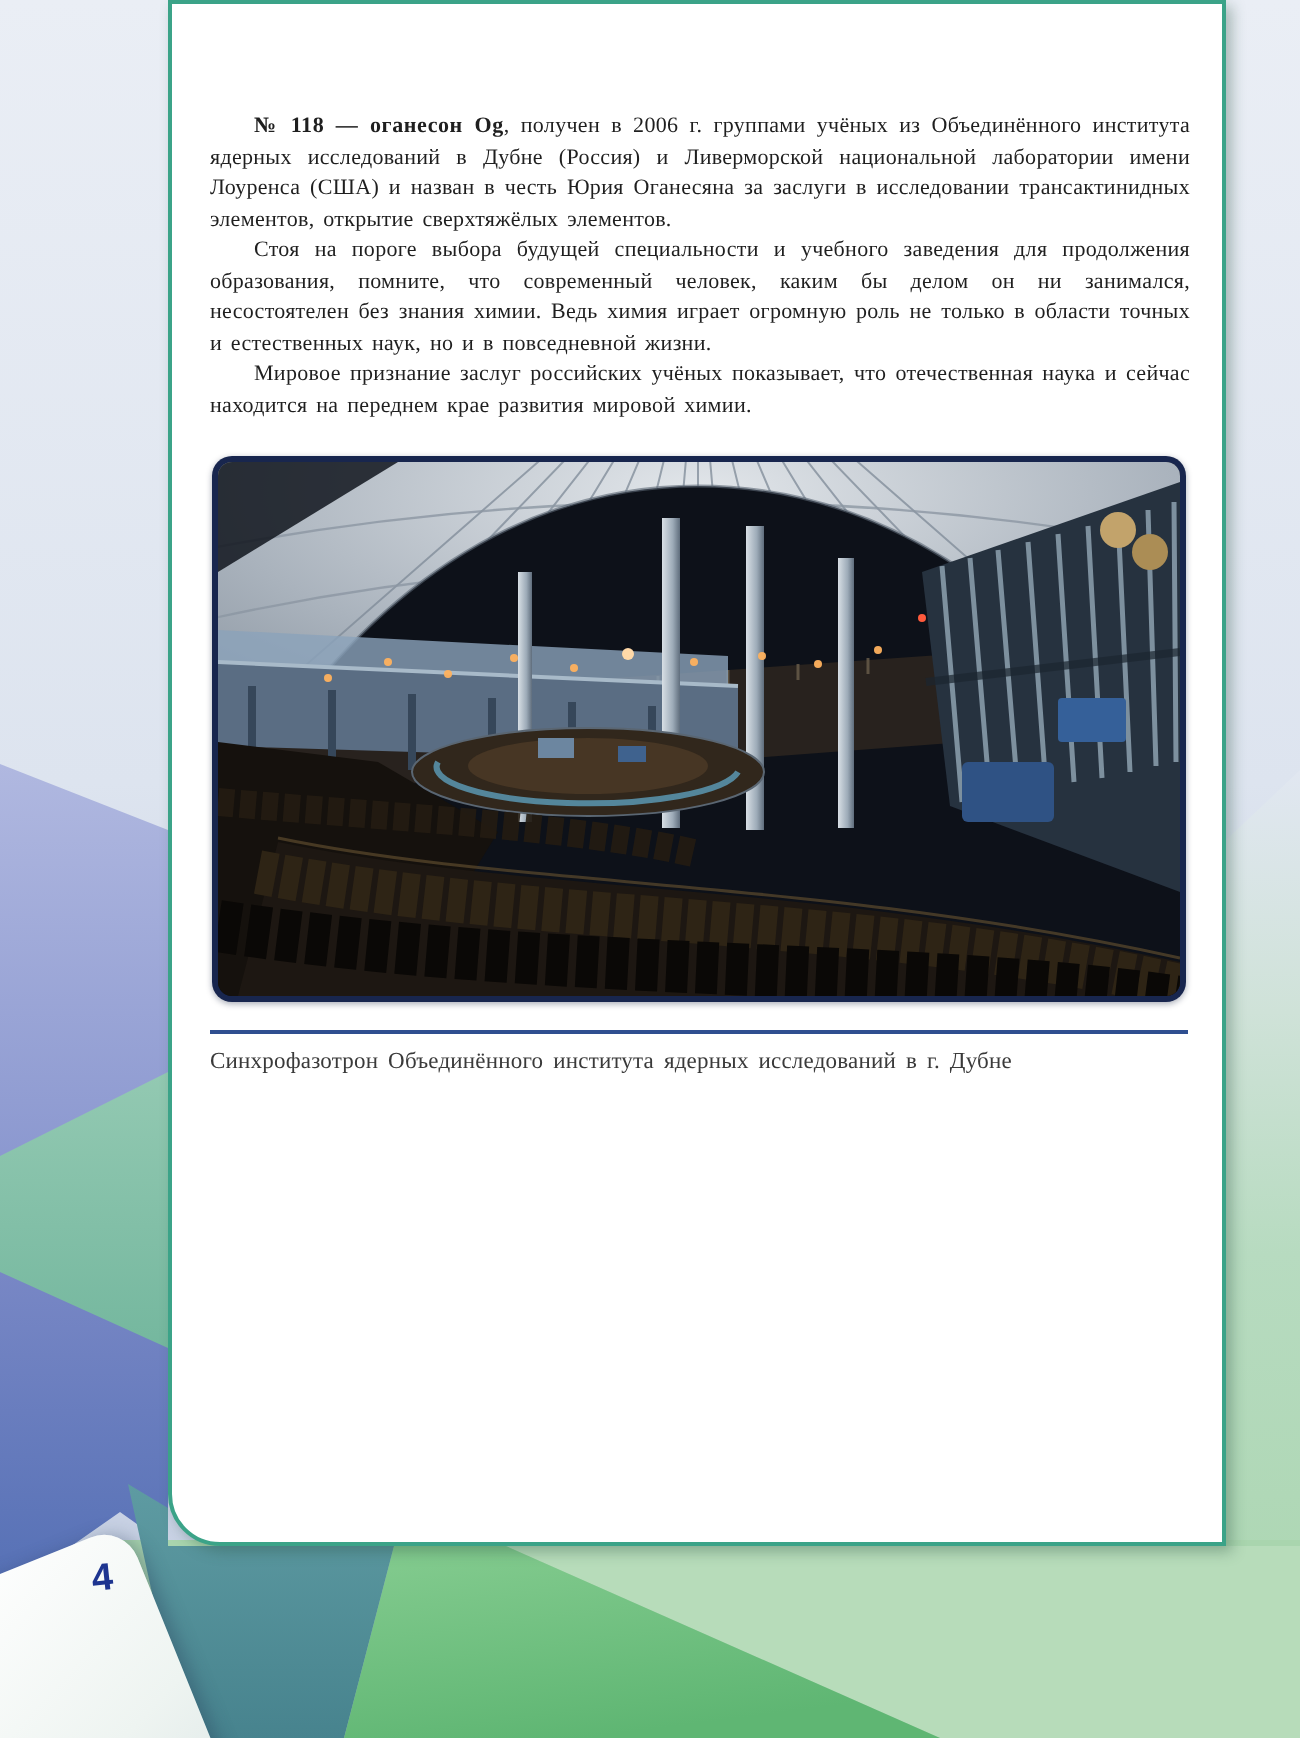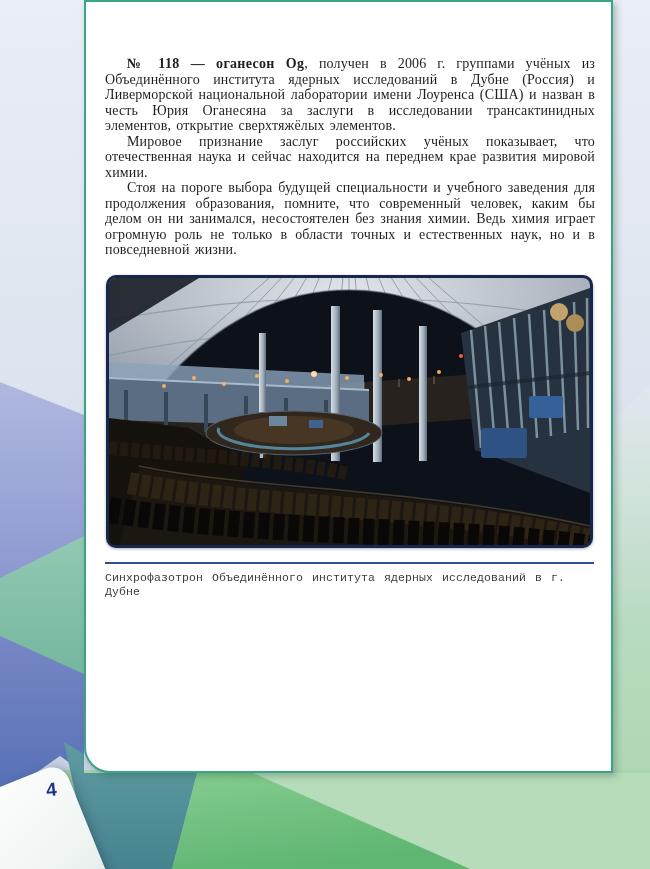--- a/index.html
+++ b/index.html
@@ -30,21 +30,21 @@
     box-sizing:border-box;
     background:#ffffff;
     border:2px solid #3ba388;
     border-bottom-left-radius:26px;
     box-shadow:3px 3px 7px rgba(44,84,66,.35);
     padding:54px 16px 0 19px;
     z-index:2;
   }
   .page p{
     margin:0;
-    font-size:14px;line-height:15.5px;color:#1f1f1f;
+    font-size:11px;line-height:15.5px;color:#1f1f1f;
     text-align:justify;text-indent:22px;
     word-spacing:1.5px;letter-spacing:.15px;
     hyphens:auto;-webkit-hyphens:auto;
   }
   .page p b{letter-spacing:.3px;}
   
   .photo-frame{
     margin-top:17px;margin-left:1px;
     width:487px;height:273px;
     background:#18264e;border-radius:10px;
@@ -56,21 +56,21 @@
     border-radius:7px;overflow:hidden;
   }
   .photo-clip svg{display:block;}
   
   .caption-rule{
     width:489px;height:0;margin-top:14px;margin-left:0;
     border-top:2px solid #2f4f90;
   }
   .caption{
     margin-top:7px;
-    font-family:Liberation Mono, monospace;
+    font-family:Liberation Serif, serif;
     font-size:11.5px;line-height:14px;color:#3a3a3a;
     word-spacing:2px;letter-spacing:.1px;
   }
 </style>
 </head>
 <body>
 
 <svg id="bg-art" viewBox="0 0 650 869" xmlns="http://www.w3.org/2000/svg" aria-hidden="true">
   <defs>
     <linearGradient id="gBase" x1="0" y1="0" x2="0" y2="1">
@@ -131,23 +131,23 @@
   </g>
 </svg>
 
 <div class="corner-card"></div>
 <div class="page-number">4</div>
 
 <div class="page">
 
   <p><b>№ 118 — оганесон Og</b><span>, получен в 2006 г. группами учёных из Объединённого института ядерных исследований в Дубне (Россия) и Ливерморской национальной лаборатории имени Лоуренса (США) и назван в честь Юрия Оганесяна за заслуги в исследовании трансактинидных элементов, открытие сверхтяжёлых элементов.</span></p>
 
+  <p><span>Стоя на пороге выбора будущей специальности и учебного заведения для продолжения образования, помните, что современный человек, каким бы делом он ни занимался, несостоятелен без знания химии. Ведь химия играет огромную роль не только в области точных и естественных наук, но и в повседневной жизни.</span></p>
+
   <p><span>Мировое признание заслуг российских учёных показывает, что отечественная наука и сейчас находится на переднем крае развития мировой химии.</span></p>
-
-  <p><span>Стоя на пороге выбора будущей специальности и учебного заведения для продолжения образования, помните, что современный человек, каким бы делом он ни занимался, несостоятелен без знания химии. Ведь химия играет огромную роль не только в области точных и естественных наук, но и в повседневной жизни.</span></p>
 
 
   <div class="photo-frame">
     <div class="photo-clip">
       <svg width="481" height="267" viewBox="0 0 481 267" xmlns="http://www.w3.org/2000/svg" aria-hidden="true">
         <defs>
           <radialGradient id="pDome" cx=".5" cy=".08" r="1.1">
             <stop offset="0" stop-color="#e2e6ea"></stop>
               <stop offset=".45" stop-color="#aab3bd"></stop>
             <stop offset="1" stop-color="#66727f"></stop>

